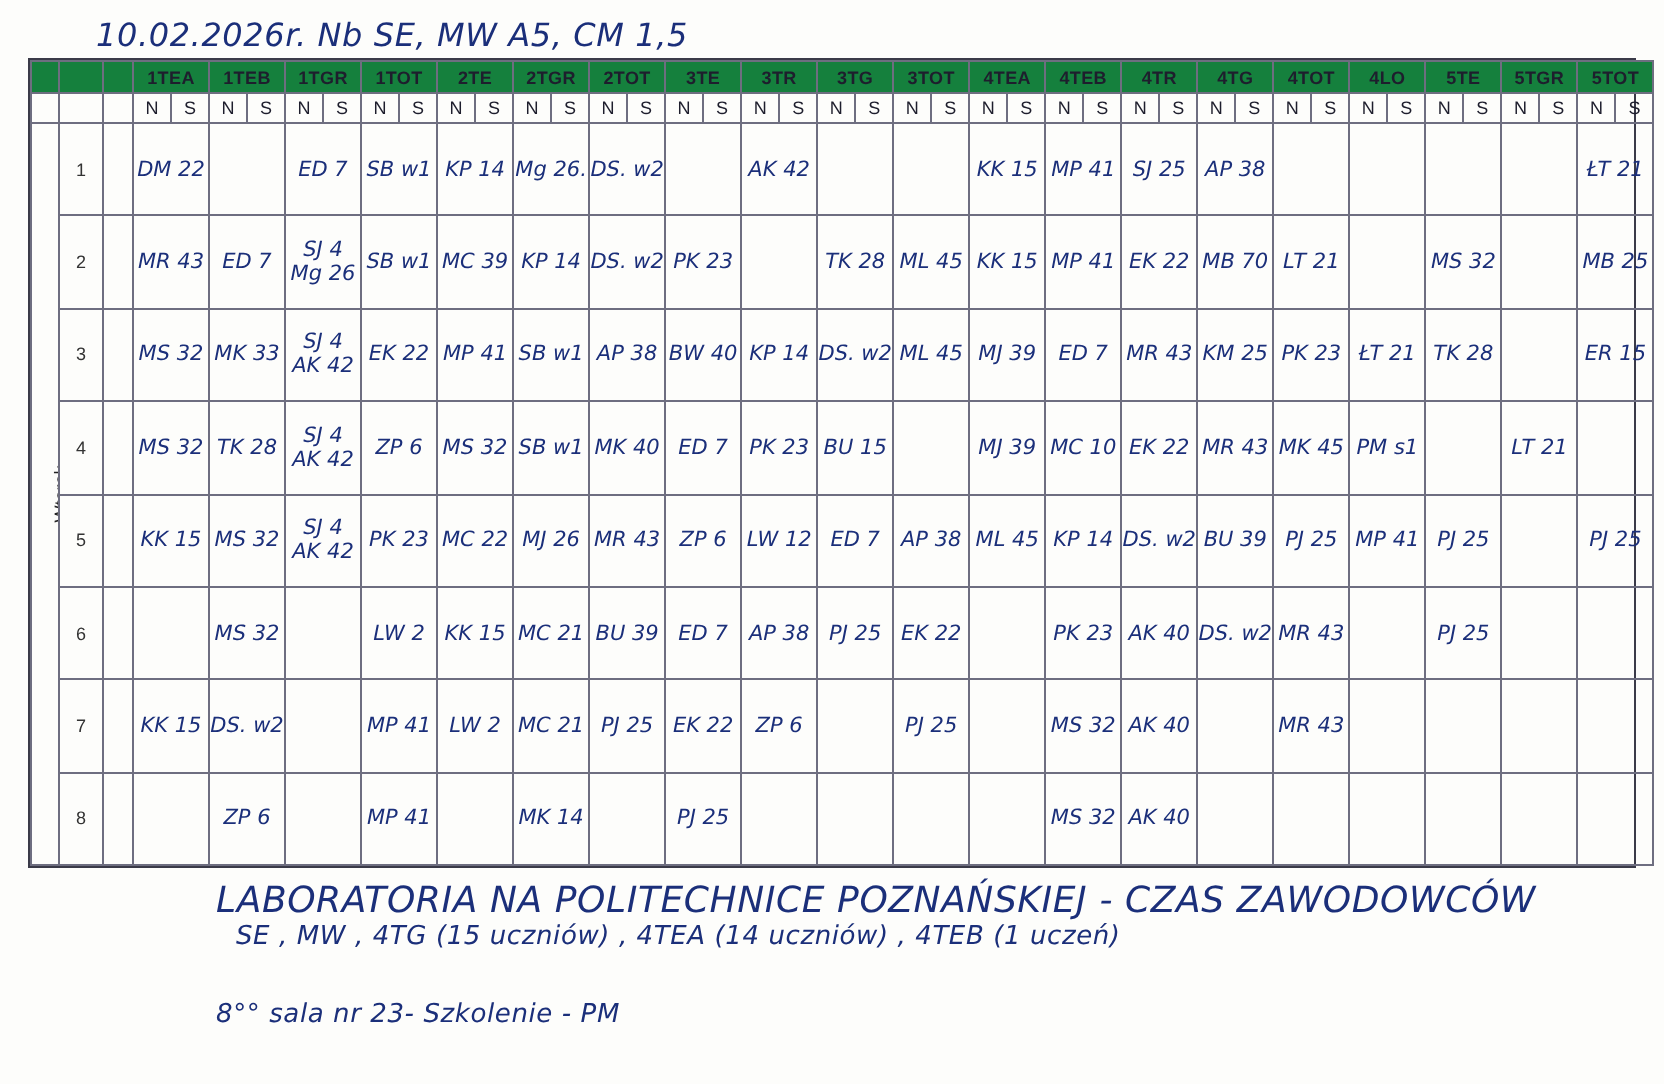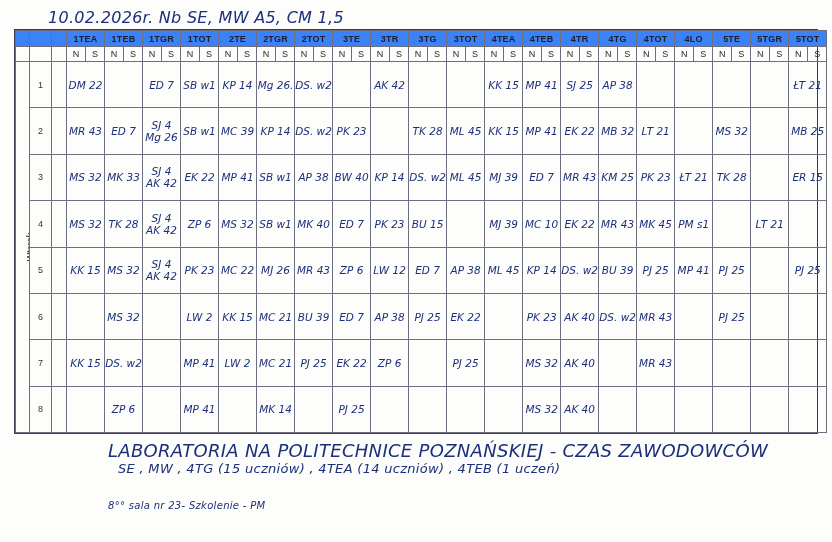--- a/index.html
+++ b/index.html
@@ -41,21 +41,21 @@
     padding:0;
     font-size:9px;
     text-align:center;
     vertical-align:middle;
     overflow:hidden;
   }
   th.grp{
     font-size:10px;
     font-weight:bold;
     height:15px;
-    background:#3b82f6;
+    background:#15803d;
     color:#1e1e2d;
     letter-spacing:.2px;
   }
   td.ns{
     height:14px;
     font-size:9px;
     color:#1e1e2d;
   }
   td.rowno{
     width:13px;font-size:8px;color:#333;
@@ -93,21 +93,21 @@
     line-height:1.15;
     display:block;
     white-space:nowrap;
   }
   .stack{display:flex;flex-direction:column;justify-content:center;height:100%;}
   .stack .hw{font-size:9.5px;}
 
   
   #foot1{position:absolute;left:108px;top:440px;font-size:18px;}
   #foot2{position:absolute;left:118px;top:461px;font-size:13px;}
-  #foot3{position:absolute;left:108px;top:500px;font-size:10px;}
+  #foot3{position:absolute;left:108px;top:500px;font-size:13px;}
 </style>
 </head>
 <body>
 
 <div id="top-note" class="hand">10.02.2026r. Nb SE, MW  A5, CM 1,5</div>
 
 <div id="sheet">
   <table class="grid">
     <colgroup>
       <col style="width:14px">
@@ -334,21 +334,21 @@
           <td class="cell" colspan="2">
             <span class="hw">KK 15</span>
           </td>
           <td class="cell" colspan="2">
             <span class="hw">MP 41</span>
           </td>
           <td class="cell" colspan="2">
             <span class="hw">EK 22</span>
           </td>
           <td class="cell" colspan="2">
-            <span class="hw">MB 32</span>
+            <span class="hw">MB 70</span>
           </td>
           <td class="cell" colspan="2">
             <span class="hw">LT 21</span>
           </td>
           <td class="cell" colspan="2">
             <span class="hw"></span>
           </td>
           <td class="cell" colspan="2">
             <span class="hw">MS 32</span>
           </td>

